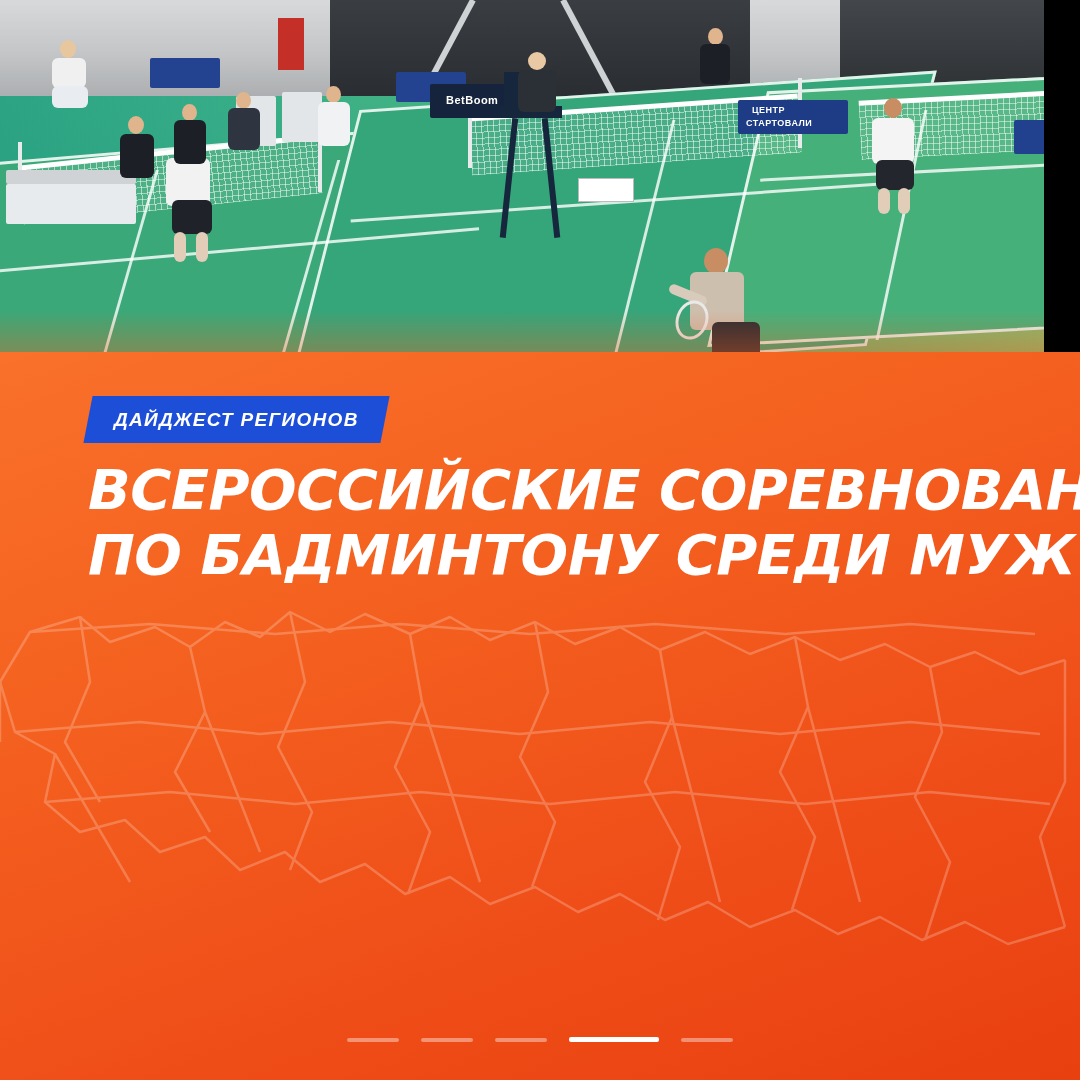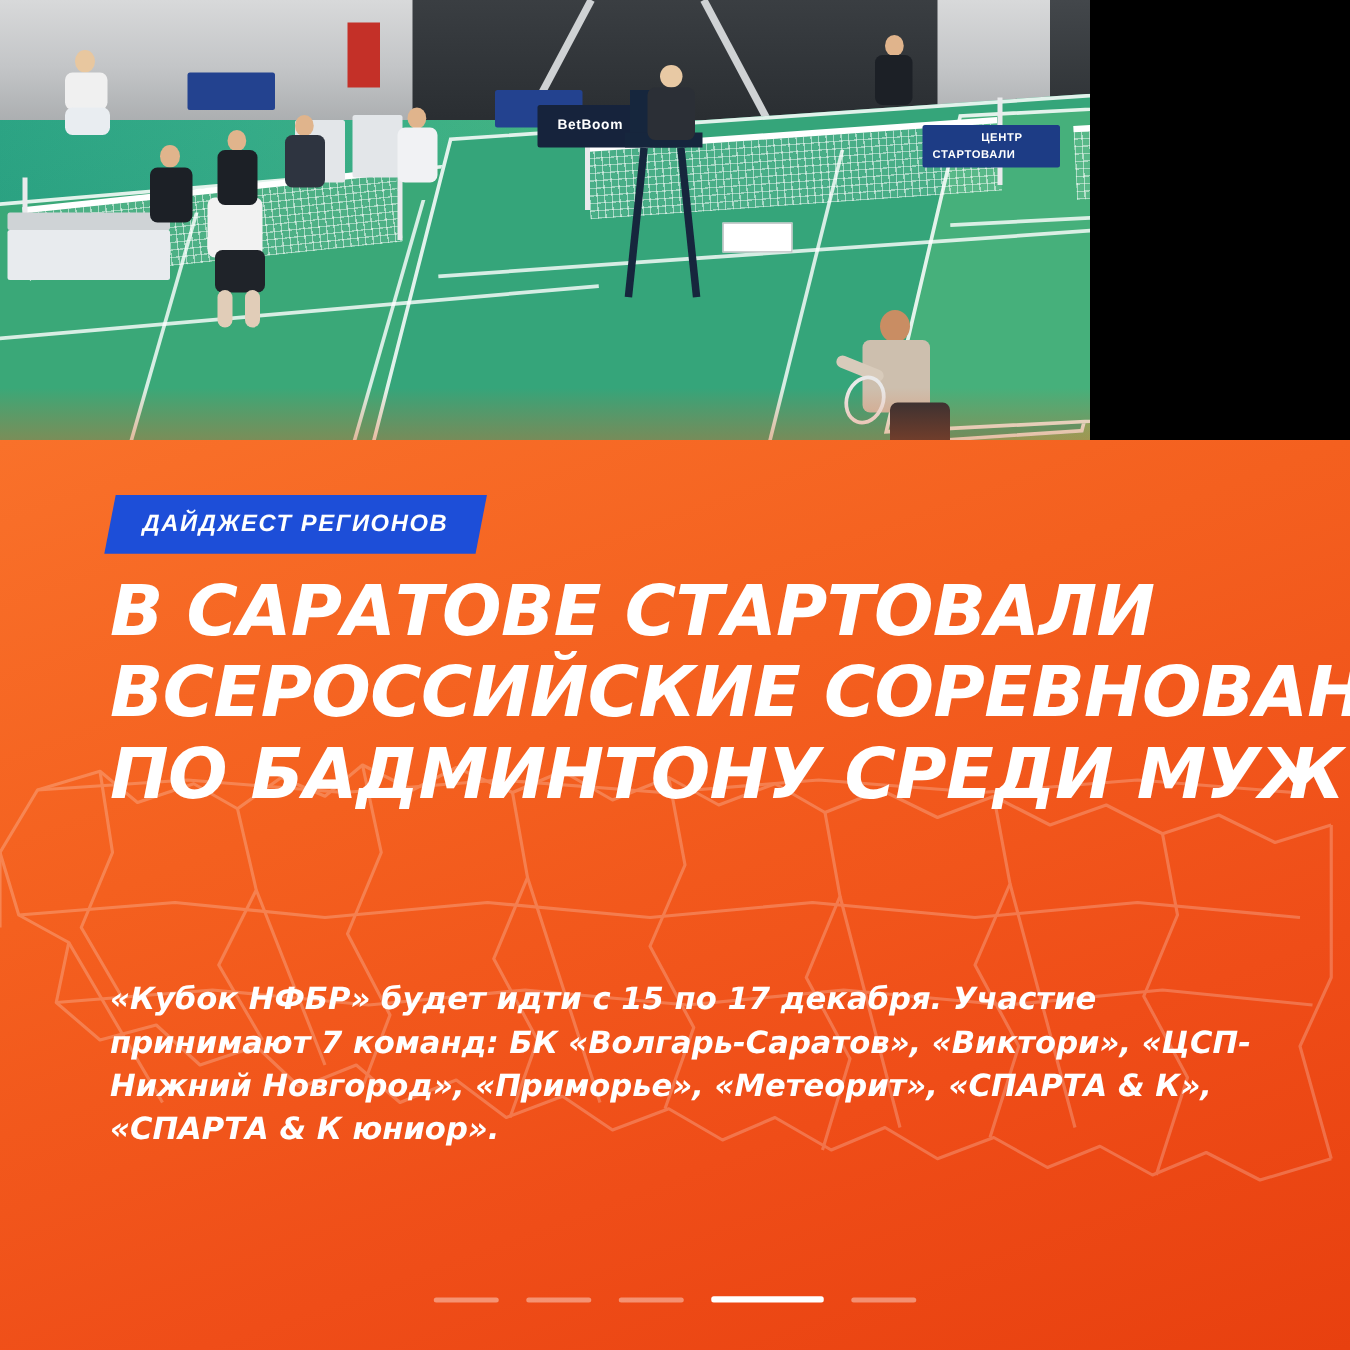--- a/index.html
+++ b/index.html
@@ -12,21 +12,21 @@
     width: 1080px;
     height: 1080px;
     overflow: hidden;
     font-family: "Liberation Sans", sans-serif;
   }
 
   
   .photo {
     position: absolute;
     left: 0; top: 0;
-    width: 872px;
+    width: 1044px;
     height: 430px;
     overflow: hidden;
     background: #15803d;
   }
   
   .hall-wall {
     position: absolute; left: 0; top: 0; width: 1080px; height: 120px;
     background: linear-gradient(180deg, #d8d9da 0%, #c3c5c7 45%, #9fa2a4 100%);
   }
   .hall-dark {
@@ -207,21 +207,21 @@
     <div class="net-pole" style="left:18px; top:142px;"></div>
     <div class="net-pole" style="left:318px; top:122px;"></div>
     <div class="net-pole" style="left:468px; top:98px;"></div>
     <div class="net-pole" style="left:798px; top:78px;"></div>
 
     <div class="banner" style="left:150px; top:58px; width:70px; height:30px; background:#23428f;"></div>
     <div class="banner" style="left:396px; top:72px; width:70px; height:30px; background:#23428f;"></div>
     <div class="banner" style="left:430px; top:84px; width:120px; height:34px; background:#16233c;"></div>
     <div class="banner-text" style="left:446px; top:94px;">BetBoom</div>
     <div class="banner" style="left:738px; top:100px; width:110px; height:34px; background:#1d3c85;"></div>
-    <div class="banner-text" style="left:752px; top:105px; font-size:9px;margin-left:33px;">ЦЕНТР</div>
+    <div class="banner-text" style="left:752px; top:105px; font-size:9px;">ЦЕНТР</div>
     <div class="banner-text" style="left:746px; top:118px; font-size:9px;">СТАРТОВАЛИ</div>
     <div class="banner" style="left:1014px; top:120px; width:62px; height:34px; background:#21408d;"></div>
 
     <div class="umpire-chair">
       <div class="leg" style="left:6px; top:18px; transform:rotate(6deg);"></div>
       <div class="leg" style="left:48px; top:18px; transform:rotate(-6deg);"></div>
       <div style="position:absolute; left:0; top:6px; width:62px; height:12px; background:#16263d;"></div>
       <div style="position:absolute; left:4px; top:-28px; width:50px; height:34px; background:#16263d;"></div>
     </div>
     <div class="p-head" style="left:528px; top:52px; width:18px; height:18px; background:#e8c9a4;"></div>
@@ -312,28 +312,24 @@
           <path d="M95 372 L170 500 M245 330 L300 470 M462 320 L520 500 M712 335 L760 520 M848 325 L900 520"></path>
         </g>
       </svg>
     </div>
 
     <div class="tag">
       <span>ДАЙДЖЕСТ РЕГИОНОВ</span>
     </div>
 
     <div class="headline">
-      <div>В САРАТОВЕ СТАРТОВАЛИ</div>
       <div>ВСЕРОССИЙСКИЕ СОРЕВНОВАНИЯ</div>
       <div>ПО БАДМИНТОНУ СРЕДИ МУЖЧИН</div>
     </div>
 
-    <div class="body-block body-1">
-      <p>«Кубок НФБР» будет идти с 15 по 17 декабря. Участие принимают 7 команд: БК «Волгарь-Саратов», «Виктори», «ЦСП-Нижний Новгород», «Приморье», «Метеорит», «СПАРТА &amp; К», «СПАРТА &amp; К юниор».</p>
-    </div>
 
 
     <div class="pager">
       <div class="dash"></div>
       <div class="dash"></div>
       <div class="dash"></div>
       <div class="dash active"></div>
       <div class="dash"></div>
     </div>
 

